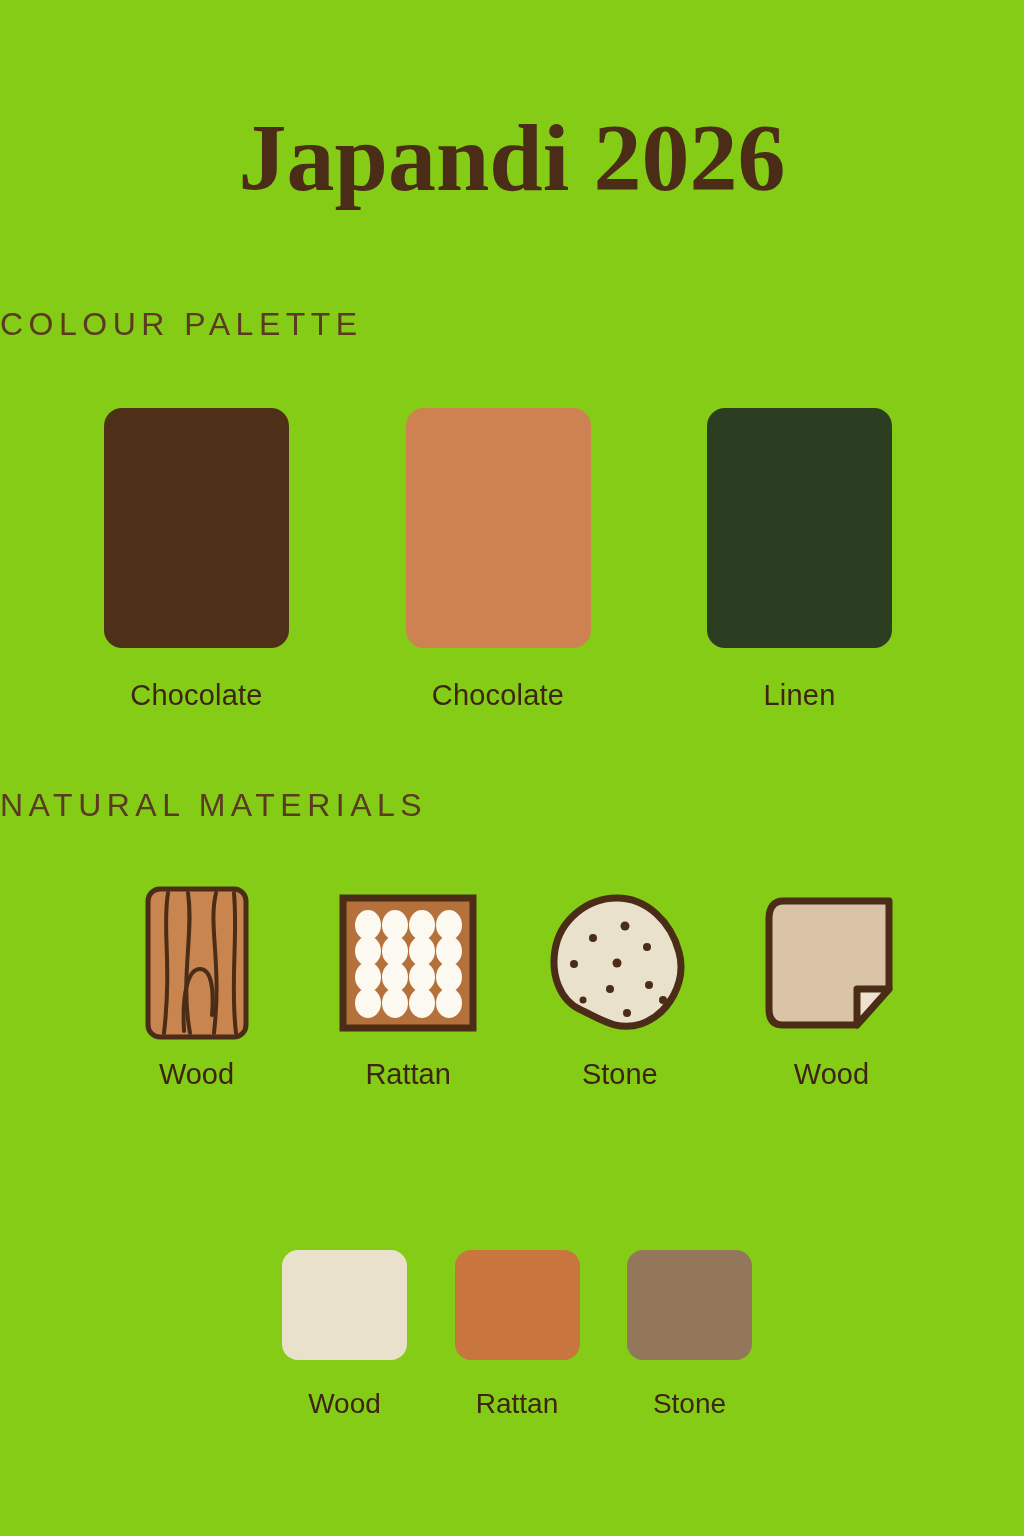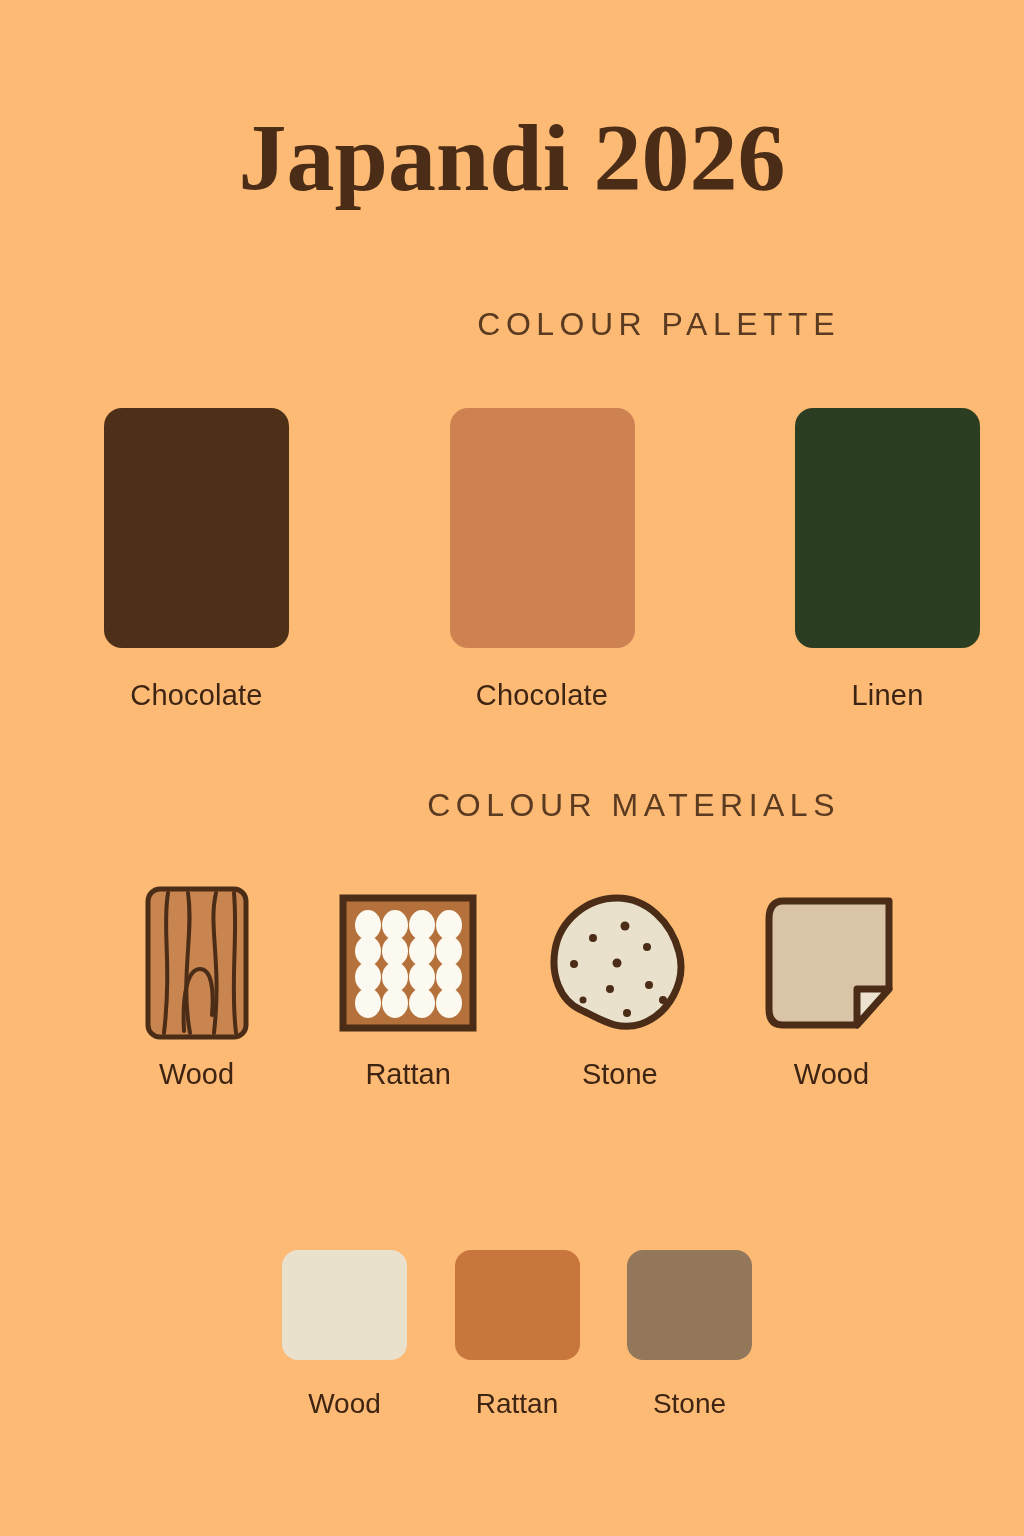--- a/index.html
+++ b/index.html
@@ -12,21 +12,21 @@
     background: #FCFAF0;
     font-family: "Liberation Sans", sans-serif;
     overflow: hidden;
     position: relative;
   }
 
   .poster {
     width: 1024px;
     height: 1536px;
     position: relative;
-    background: #fdba74;
+    background: #84cc16;
   }
 
   
   .title {
     position: absolute;
     top: 108px;
     left: 0;
     width: 1024px;
     text-align: center;
     font-family: "Liberation Serif", "DejaVu Serif", serif;
@@ -35,36 +35,36 @@
     color: #4A2C17;
     letter-spacing: 0px;
     line-height: 1.05;
   }
 
   
   .section-heading {
     position: absolute;
     left: 0;
     width: 840px;
-    text-align: right;
+    text-align: left;
     font-family: "Liberation Sans", sans-serif;
     font-size: 32px;
     font-weight: 500;
     color: #5A3A20;
     letter-spacing: 5.5px;
   }
   .heading-palette { top: 306px; }
   .heading-materials { top: 787px; }
 
   
   .palette-row {
     position: absolute;
     top: 408px;
     left: 104px;
-    width: 876px;
+    width: 788px;
     display: flex;
     justify-content: space-between;
   }
   .palette-cell {
     width: 185px;
     display: flex;
     flex-direction: column;
     align-items: center;
   }
   .palette-chip {
@@ -158,21 +158,21 @@
     </div>
 
     <div class="palette-cell">
       <div class="palette-chip" style="background:#2B3E21;"></div>
       <div class="palette-label">Linen</div>
     </div>
 
 
   </div>
 
-  <div class="section-heading heading-materials">COLOUR MATERIALS</div>
+  <div class="section-heading heading-materials">NATURAL MATERIALS</div>
 
   <div class="materials-row">
 
     <div class="material-cell">
       <div class="material-icon">
         <svg width="110" height="160" viewBox="0 0 110 160" aria-hidden="true">
           <rect x="6" y="6" width="98" height="148" rx="12" ry="12" fill="#C9854F" stroke="#4A2C17" stroke-width="5"></rect>
           <path d="M26 10 C20 45, 30 80, 22 150" fill="none" stroke="#4A2C17" stroke-width="4" stroke-linecap="round"></path>
           <path d="M46 10 C52 50, 38 95, 48 150" fill="none" stroke="#4A2C17" stroke-width="4" stroke-linecap="round"></path>
           <path d="M74 10 C66 44, 80 78, 72 150" fill="none" stroke="#4A2C17" stroke-width="4" stroke-linecap="round"></path>

